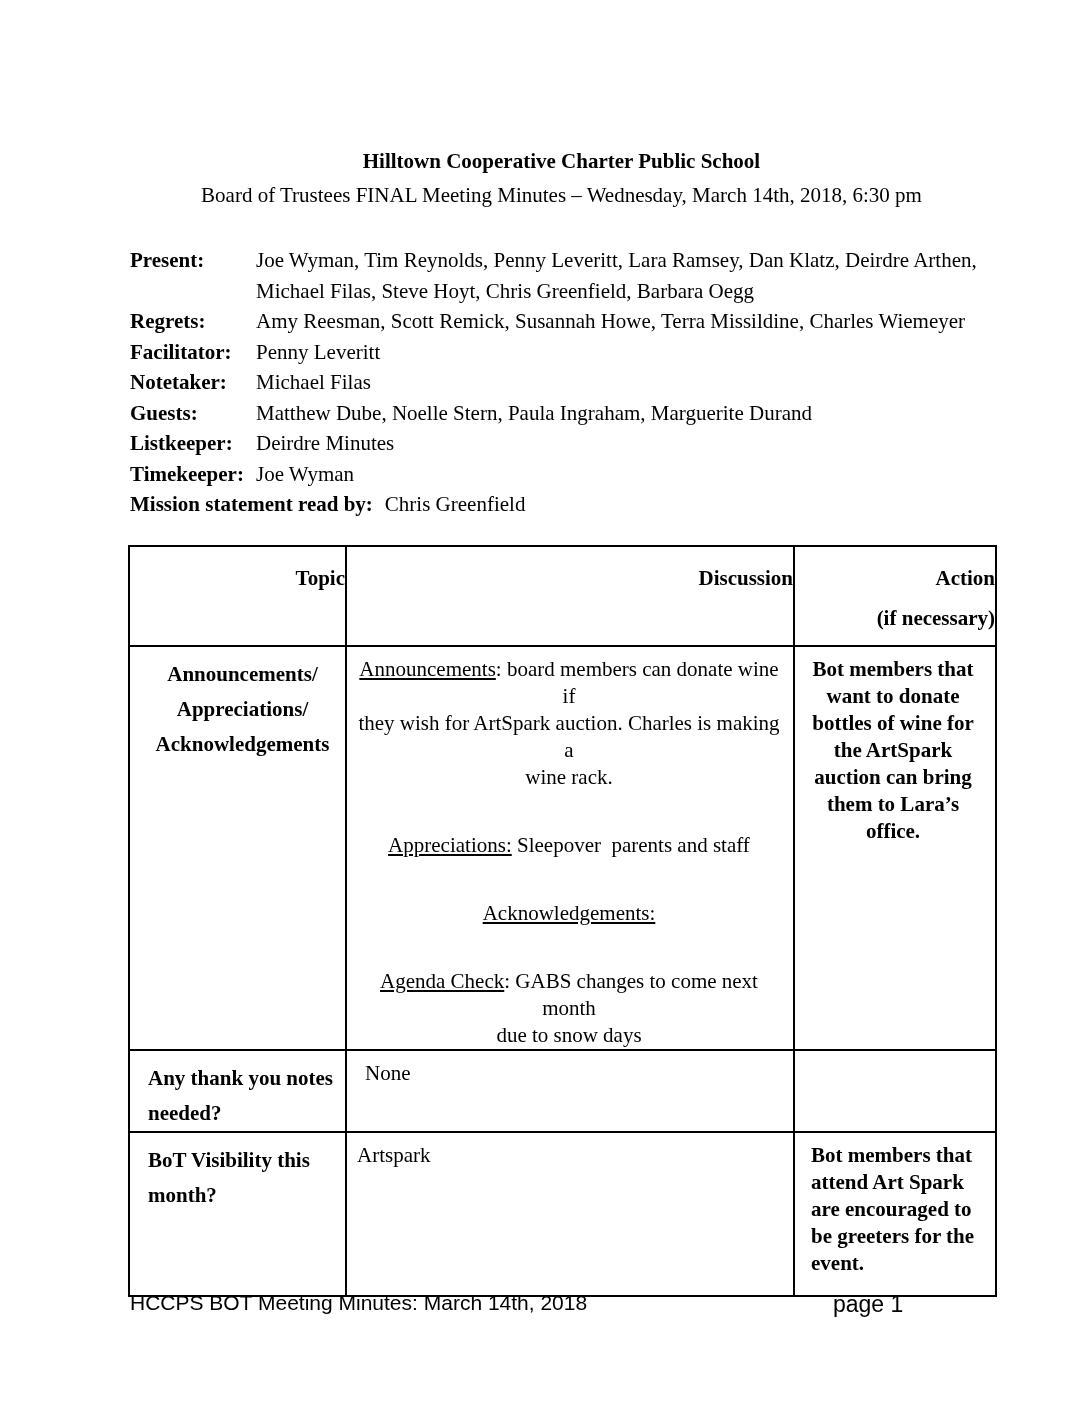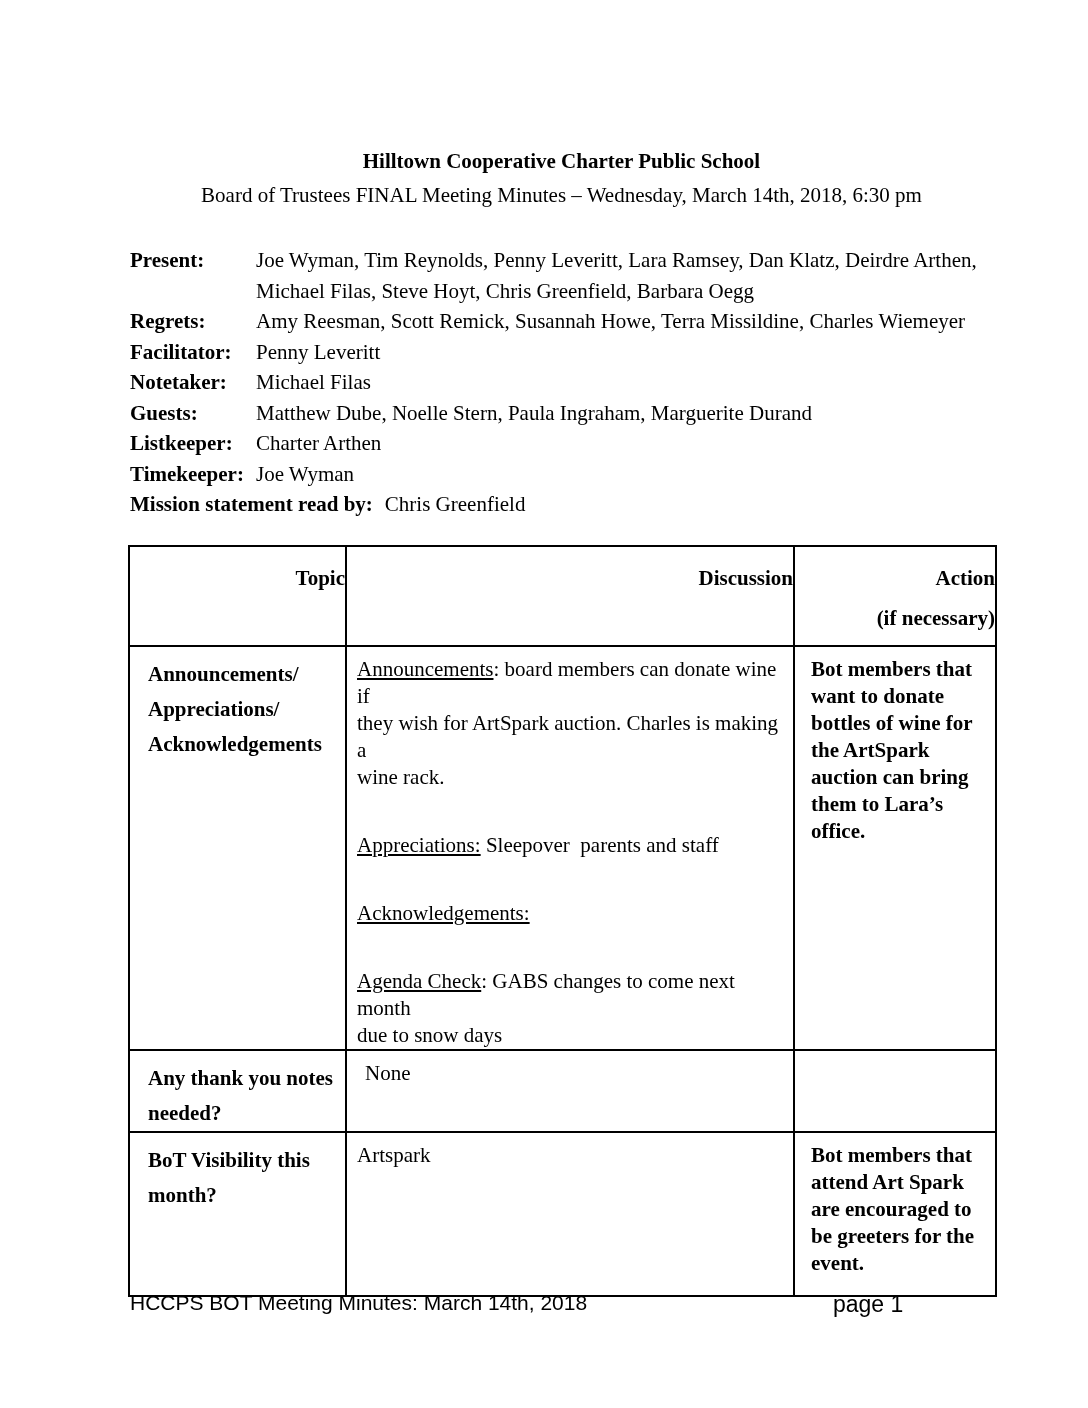--- a/index.html
+++ b/index.html
@@ -32,21 +32,21 @@
 
   table.minutes {
     position:absolute; top:545px; left:128px;
     width:867px; table-layout:fixed; border-collapse:collapse;
   }
   table.minutes col.c1 { width:217px; }
   table.minutes col.c2 { width:448px; }
   table.minutes col.c3 { width:202px; }
   table.minutes th, table.minutes td { border:2px solid #000000; vertical-align:top; }
   tr.hrow { height:100px; }
-  tr.r1 { height:378px; }
+  tr.r1 { height:378px;text-align:center; }
   tr.r2 { height:63px; }
   tr.r3 { height:164px; }
   th { font-weight:bold; text-align:right; padding-top:21px; line-height:21px; }
   .if-necessary { margin-top:19px; }
   td.topic {
     font-weight:bold; padding:10px 8px 0 18px;
     line-height:35px; white-space:pre-line;
   }
   td.disc { padding:9px 12px 0 10px; line-height:27px; }
   td.disc.indent { padding-left:18px; }
@@ -92,21 +92,21 @@
     <div class="att-row">
       <span class="att-label">Notetaker:</span>
       <span class="att-value">Michael Filas</span>
     </div>
     <div class="att-row">
       <span class="att-label">Guests:</span>
       <span class="att-value">Matthew Dube, Noelle Stern, Paula Ingraham, Marguerite Durand</span>
     </div>
     <div class="att-row">
       <span class="att-label">Listkeeper:</span>
-      <span class="att-value">Charter Arthen</span>
+      <span class="att-value">Deirdre Minutes</span>
     </div>
     <div class="att-row">
       <span class="att-label">Timekeeper:</span>
       <span class="att-value">Joe Wyman</span>
     </div>
     <div class="att-row mission">
       <span class="att-label">Mission statement read by:</span>
       <span class="att-value">Chris Greenfield</span>
     </div>
   </div>

